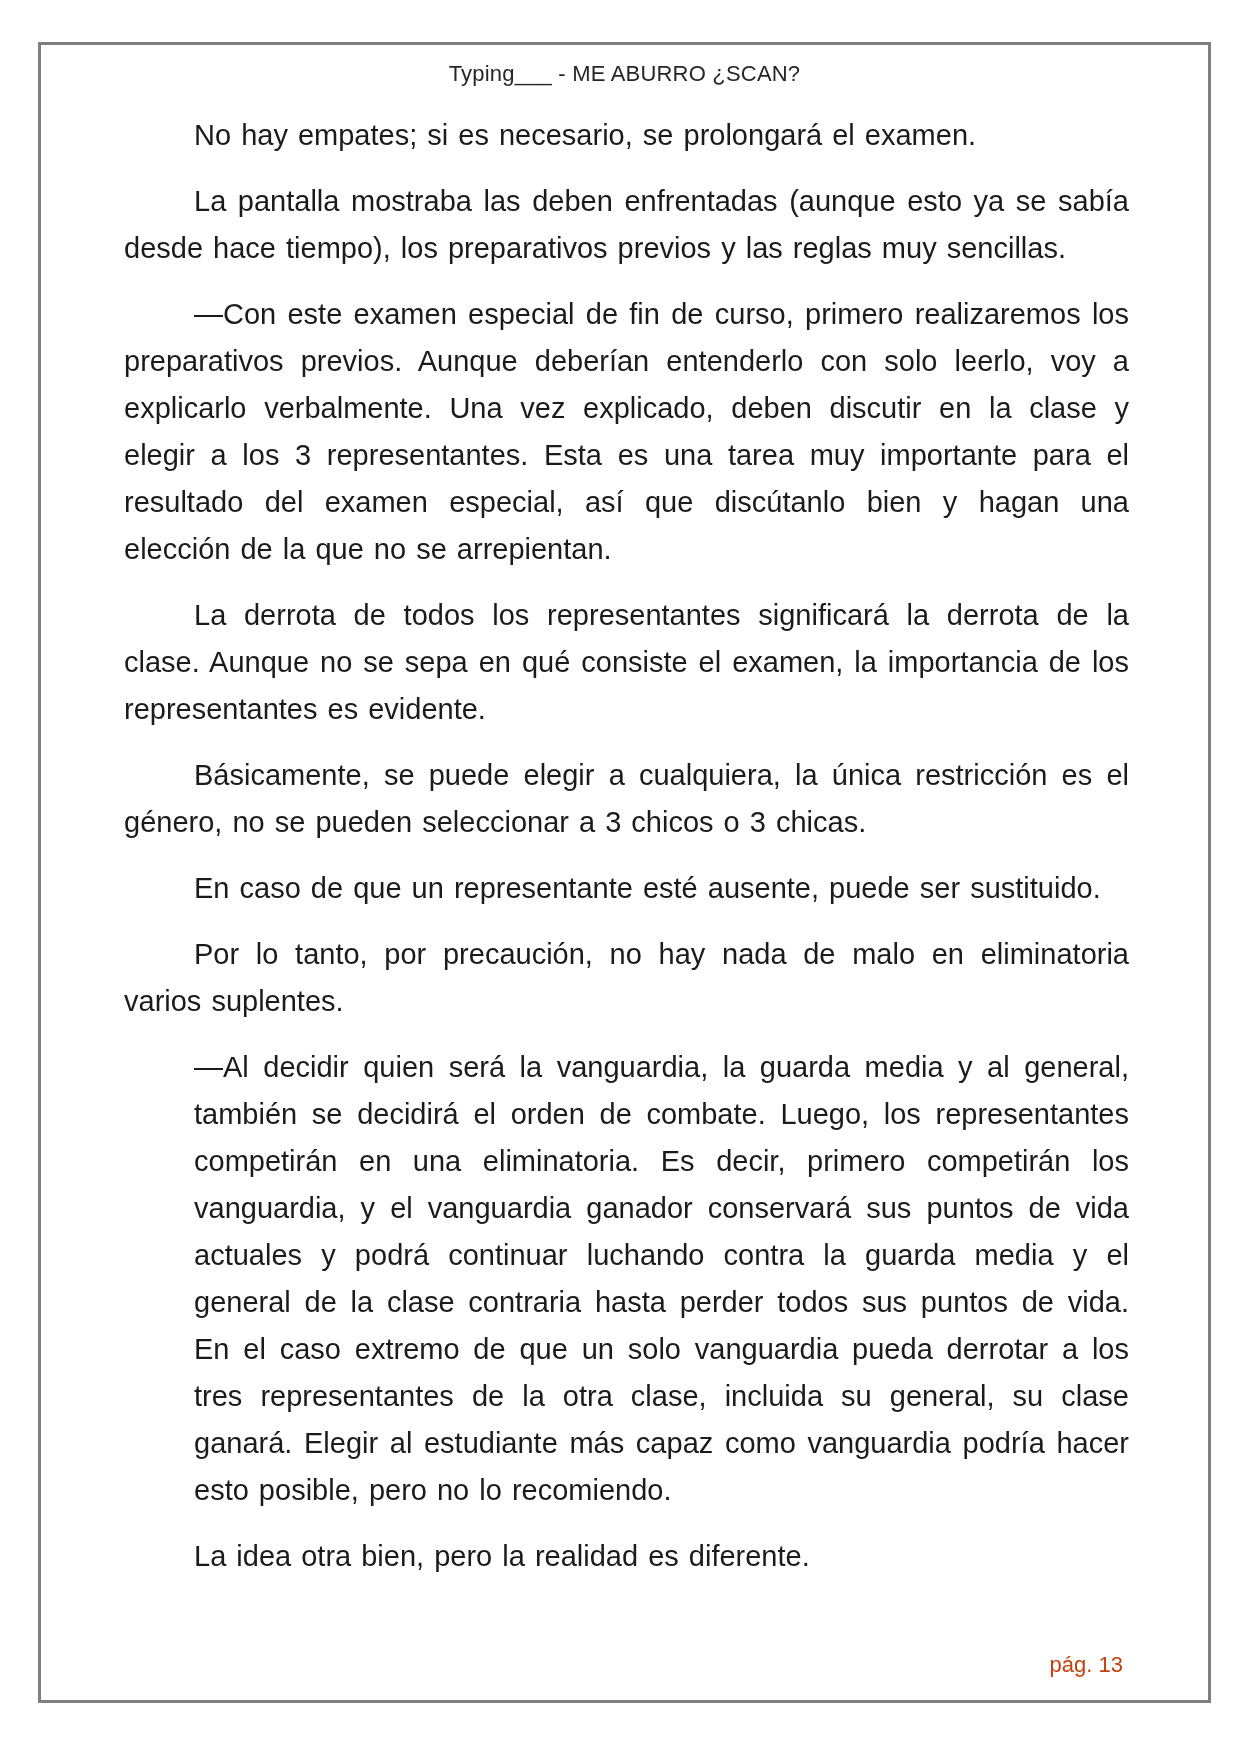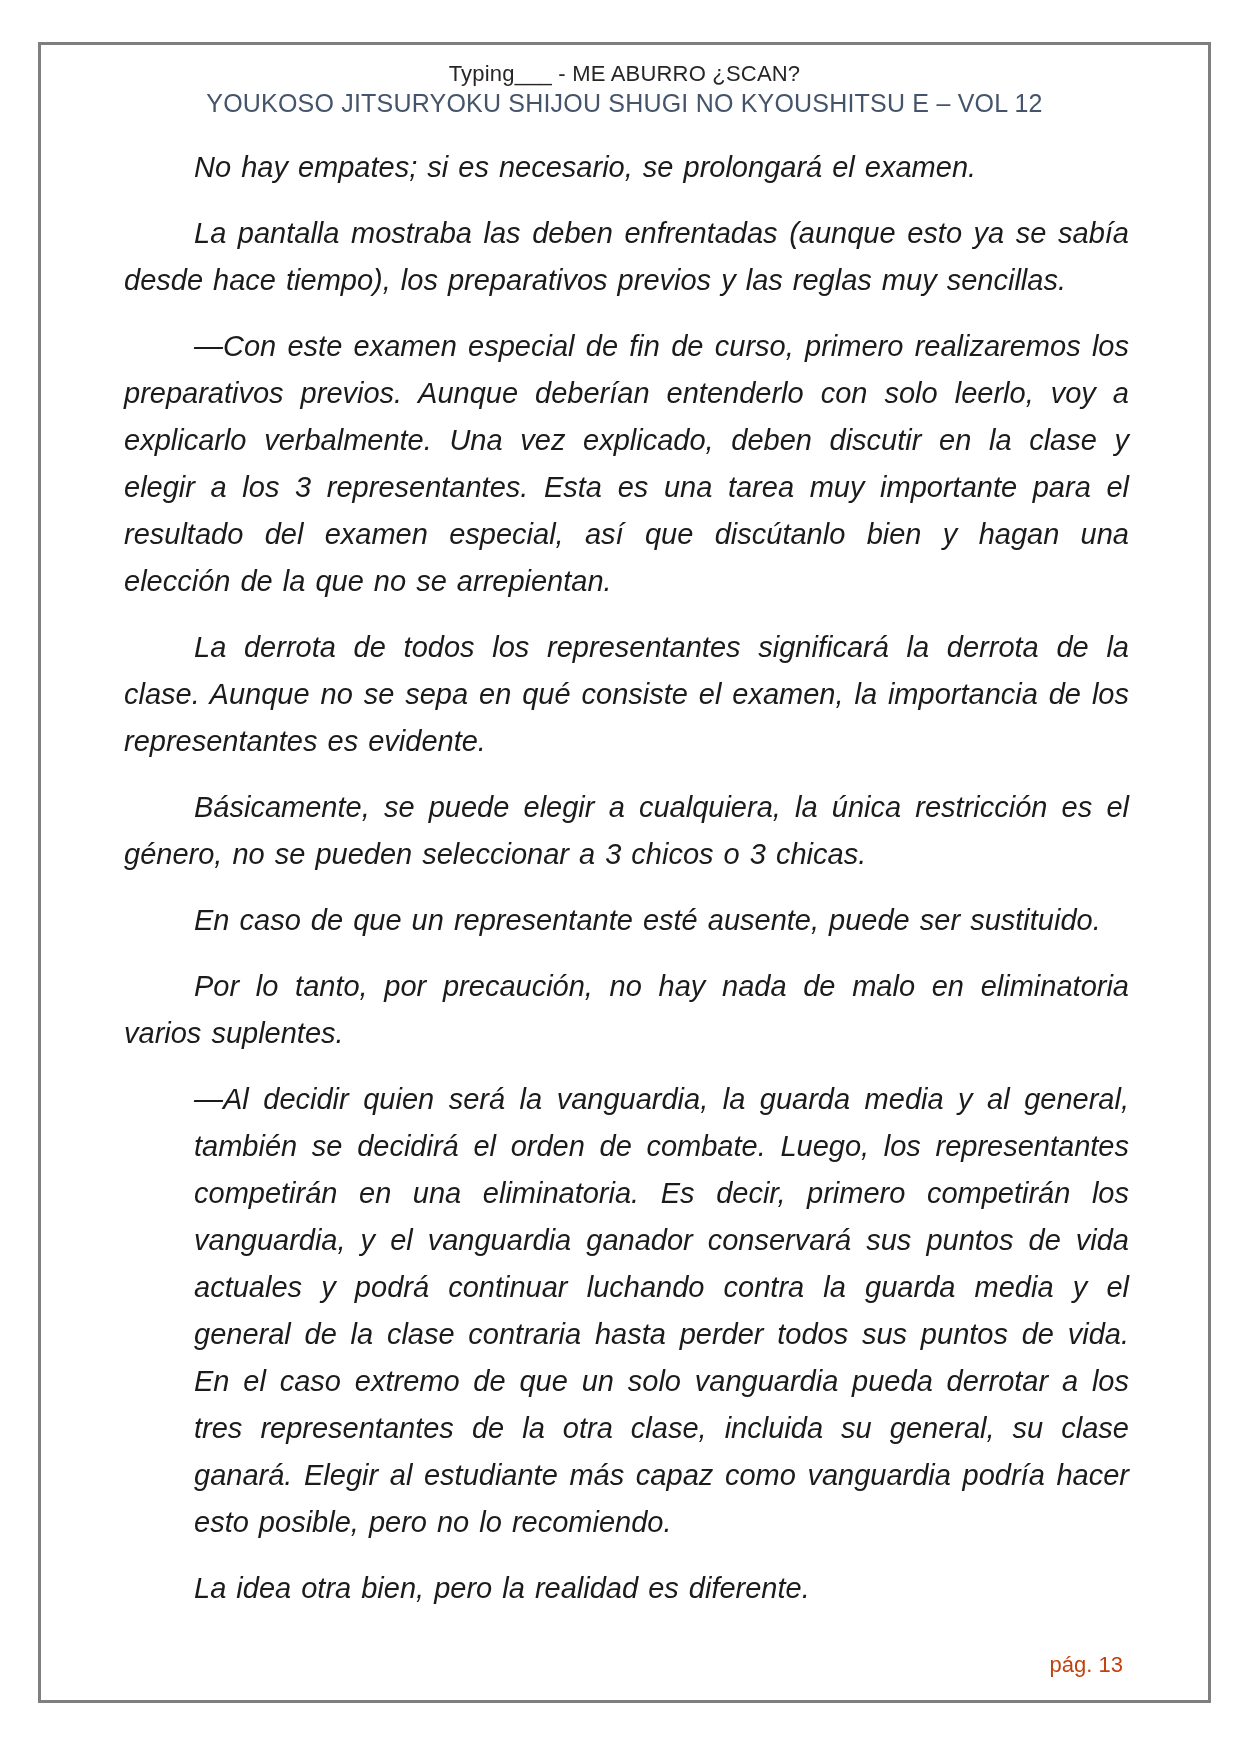--- a/index.html
+++ b/index.html
@@ -44,42 +44,40 @@
     margin: 26px 79px 0 83px; 
     color: #1b1b1b;
     font-size: 29px;
     line-height: 47px;
     text-align: justify;
   }
   .doc-body p {
     margin: 0 0 19px 0;
     text-indent: 70px;
     word-spacing: 2px;
-    font-style: italic;
   }
   .doc-body p.block-indent {
     text-indent: 0;
     margin-left: 70px;
   }
   .footer {
     position: absolute;
     right: 85px;
     bottom: 22px;
     font-size: 22px;
     color: #c2410c;
   }
 </style>
 </head>
 <body>
 
 <div class="page-frame">
 
   <div class="header">
     <div class="header-line1">Typing___ - ME ABURRO ¿SCAN?</div>
-    <div class="header-line2">YOUKOSO JITSURYOKU SHIJOU SHUGI NO KYOUSHITSU E – VOL 12</div>
   </div>
 
   <div class="doc-body">
       <p>No hay empates; si es necesario, se prolongará el examen.</p>
       <p>La pantalla mostraba las deben enfrentadas (aunque esto ya se sabía desde hace tiempo), los preparativos previos y las reglas muy sencillas.</p>
       <p>—Con este examen especial de fin de curso, primero realizaremos los preparativos previos. Aunque deberían entenderlo con solo leerlo, voy a explicarlo verbalmente. Una vez explicado, deben discutir en la clase y elegir a los 3 representantes. Esta es una tarea muy importante para el resultado del examen especial, así que discútanlo bien y hagan una elección de la que no se arrepientan.</p>
       <p>La derrota de todos los representantes significará la derrota de la clase. Aunque no se sepa en qué consiste el examen, la importancia de los representantes es evidente.</p>
       <p>Básicamente, se puede elegir a cualquiera, la única restricción es el género, no se pueden seleccionar a 3 chicos o 3 chicas.</p>
       <p>En caso de que un representante esté ausente, puede ser sustituido.</p>
       <p>Por lo tanto, por precaución, no hay nada de malo en eliminatoria varios suplentes.</p>

